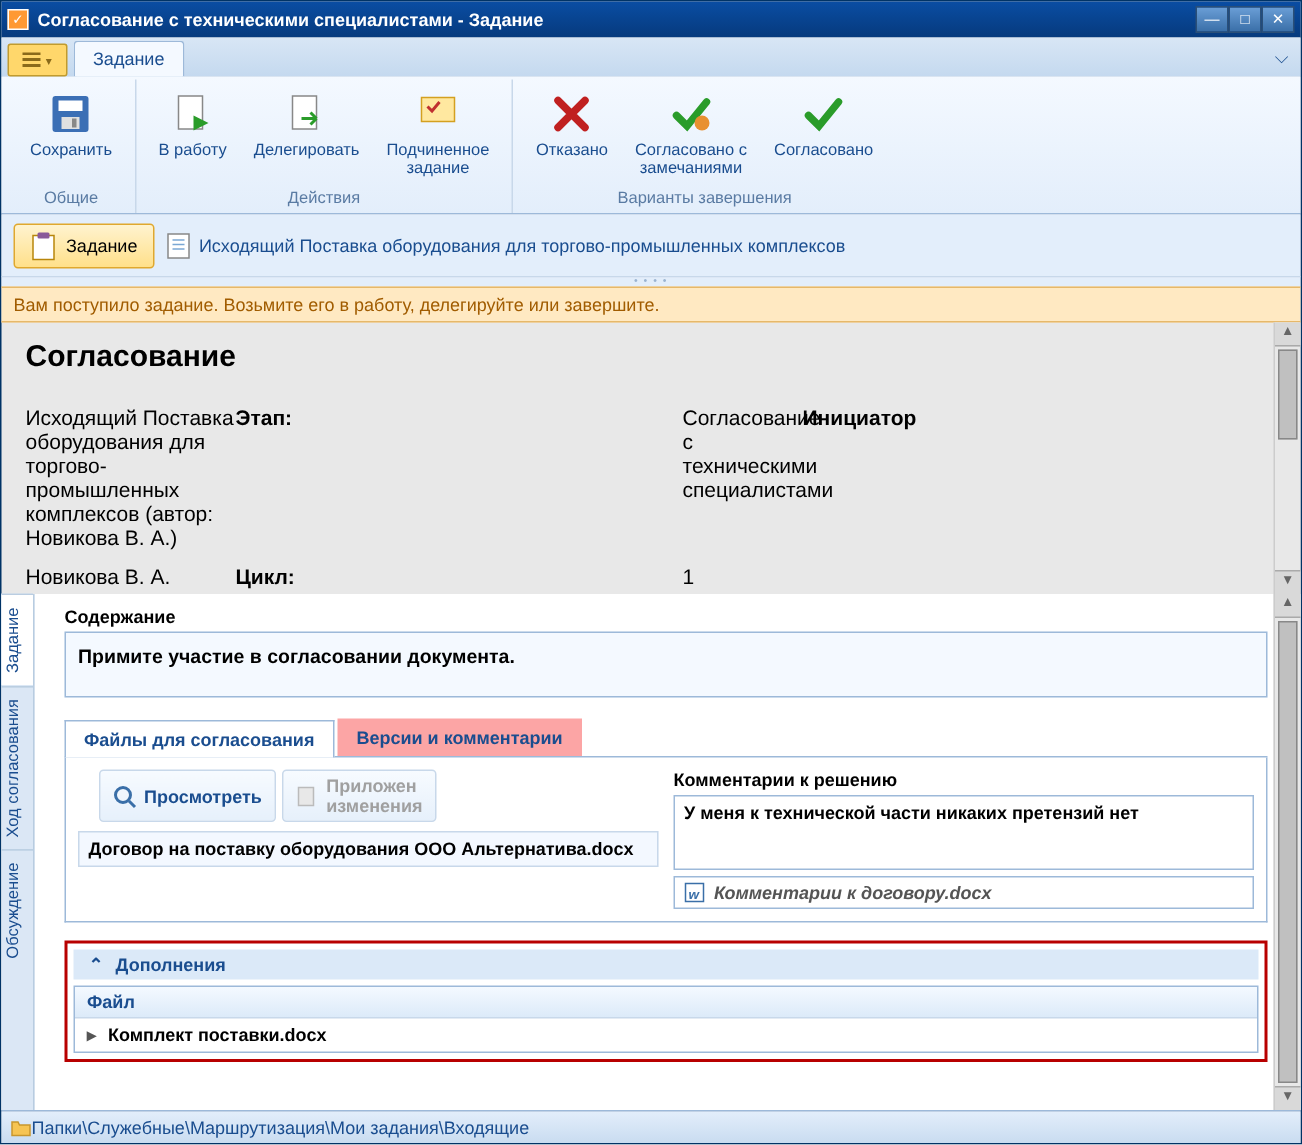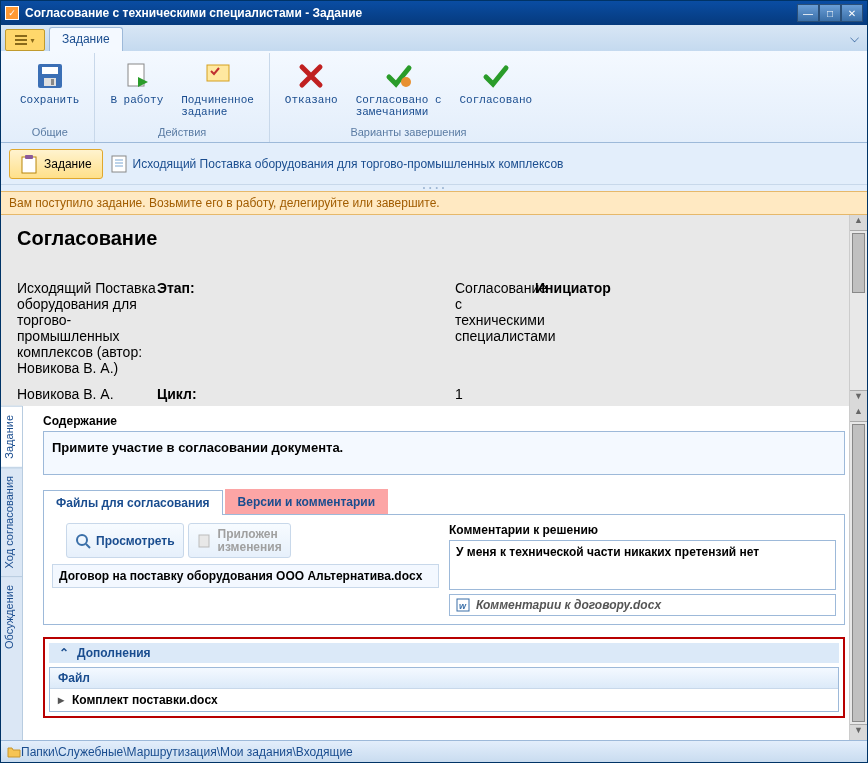--- a/index.html
+++ b/index.html
@@ -15,34 +15,34 @@
 .ribbon-filebtn .bars { width: 12px; height: 10px; background: repeating-linear-gradient(to bottom, #8a6a1a 0 2px, transparent 2px 4px); }
 .ribbon-filebtn .arrow { font-size: 8px; color: #8a6a1a; margin-left: 3px; }
 .ribbon-tab { padding: 4px 12px 5px 12px; font-size: 12px; color: #1a4d8f; border: 1px solid transparent; border-bottom: none; cursor: pointer; }
 .ribbon-tab.active { background: #f4f9ff; border-color: #9db9d9; border-top-left-radius: 3px; border-top-right-radius: 3px; color: #1a4d8f; }
 .ribbon-collapse { position:absolute; right:8px; top:6px; color:#1a4d8f; font-size:12px; cursor:pointer;}
 .ribbon { background: linear-gradient(to bottom,#f4f9ff,#e3eefb); height: 92px; border-bottom: 1px solid #9db9d9; display: flex; padding: 2px 4px 0 4px; }
 .ribbon-group { border-right: 1px solid #c8d8ea; padding: 2px 8px 0 8px; display: flex; flex-direction: column; }
 .ribbon-group-items { display: flex; gap: 4px; flex:1; }
 .ribbon-btn { display: flex; flex-direction: column; align-items: center; justify-content: flex-start; padding: 4px 6px; border: 1px solid transparent; border-radius: 3px; cursor: pointer; min-width: 54px; }
 .ribbon-icon { width: 32px; height: 32px; display: flex; align-items: center; justify-content: center; margin-bottom: 2px; }
-.ribbon-btn-label { font-size: 11px; color: #1a4d8f; text-align: left; line-height: 1.1; font-family: Liberation Mono, monospace; }
+.ribbon-btn-label { font-size: 11px; color: #1a4d8f; text-align: center; line-height: 1.1; }
 .ribbon-group-label { font-size: 11px; color: #5a7ba3; text-align: center; padding: 2px 0 4px 0; }
 .toolbar2 { background: #e3eefb; height: 42px; border-bottom: 1px solid #c8d8ea; display: flex; align-items: center; padding: 4px 8px; gap: 8px; }
 .toolbar-btn-active { display: flex; align-items: center; gap: 6px; padding: 4px 10px; border: 1px solid #e0a82e; background: linear-gradient(to bottom,#fff3cf,#ffe08a); border-radius: 3px; cursor: pointer; }
 .toolbar-link { display: flex; align-items: center; gap: 6px; color: #1a4d8f; cursor: pointer; }
 .grip { height: 6px; background: #e3eefb; text-align: center; color: #9ab3d1; font-size: 7px; letter-spacing: 1px; line-height: 6px; }
 .notice { background: #ffe9c2; border-top: 1px solid #e6b86a; border-bottom: 1px solid #e6b86a; color: #a15c00; padding: 4px 8px; font-size: 12px; }
 .main { flex: 1; display: flex; background: #fff; min-height: 0; }
 .side-tabs { width: 22px; background: #dbe7f5; border-right: 1px solid #b8cce0; display: flex; flex-direction: column; position:relative;}
 .side-tab { writing-mode: vertical-rl; transform: rotate(180deg); padding: 8px 2px; font-size: 11px; color: #1a4d8f; border-bottom: 1px solid #b8cce0; cursor: pointer; text-align:center;}
 .side-tab.active { background: #fff; }
 .doc-head { display: flex; }
 .doc-head-inner { flex: 1; padding: 12px 16px 4px 16px; }
-.doc-head h1 { font-size: 20px; font-weight: bold; margin-bottom: 30px; }
+.doc-head h1 { font-size: 20px; font-weight: bold; margin-bottom: 20px; }
 .doc-table { display: grid; grid-template-columns: 140px 1fr 80px 1fr; row-gap: 10px; font-size: 14px; }
 .doc-table .lab { font-weight: bold; }
 .scroll-col { width: 18px; background: #e8e8e8; border-left:1px solid #ccc; position:relative;}
 .scroll-thumb {position:absolute; left:2px; right:2px; background:#c0c0c0; border:1px solid #888;}
 .inner-area { display: flex; flex: 1; min-height: 0; }
 .inner-scroll { width: 18px; background: #e8e8e8; border-left:1px solid #ccc; position:relative;}
 .inner-body { flex: 1; padding: 8px 4px 8px 20px; overflow: hidden; display:flex; flex-direction:column;font-weight:bold;}
 .field-label { font-size: 12px; margin-bottom: 3px; }
 .textarea-box { border: 1px solid #9db9d9; background: #f4f9ff; padding: 8px; font-size: 13px; min-height: 44px;}
 .inner-tabs { margin-top: 14px; display: flex; border-bottom: 1px solid #9db9d9; }
@@ -115,20 +115,29 @@
             <svg width="30" height="30">
                 <rect x="6" y="3" width="16" height="22" fill="#fff" stroke="#888"></rect>
                 <polygon points="16,16 26,21 16,26" fill="#2a9c2a"></polygon>
               </svg>
           </div>
           <div class="ribbon-btn-label">В работу</div>
         </div>
         <div class="ribbon-btn">
           <div class="ribbon-icon">
             <svg width="30" height="30">
+                <rect x="6" y="3" width="16" height="22" fill="#fff" stroke="#888"></rect>
+                <path d="M12 18 L22 18 M22 18 L18 14 M22 18 L18 22" stroke="#2a9c2a" stroke-width="2" fill="none"></path>
+              </svg>
+          </div>
+          <div class="ribbon-btn-label">Делегировать</div>
+        </div>
+        <div class="ribbon-btn">
+          <div class="ribbon-icon">
+            <svg width="30" height="30">
                 <rect x="4" y="4" width="22" height="16" fill="#ffe8a0" stroke="#d4a020"></rect>
                 <path d="M8 10 L11 13 L16 7" stroke="#c03030" stroke-width="2" fill="none"></path>
               </svg>
           </div>
           <div class="ribbon-btn-label" style="white-space:pre-line">Подчиненное
 задание</div>
         </div>
       </div>
       <div class="ribbon-group-label">Действия</div>
     </div>

